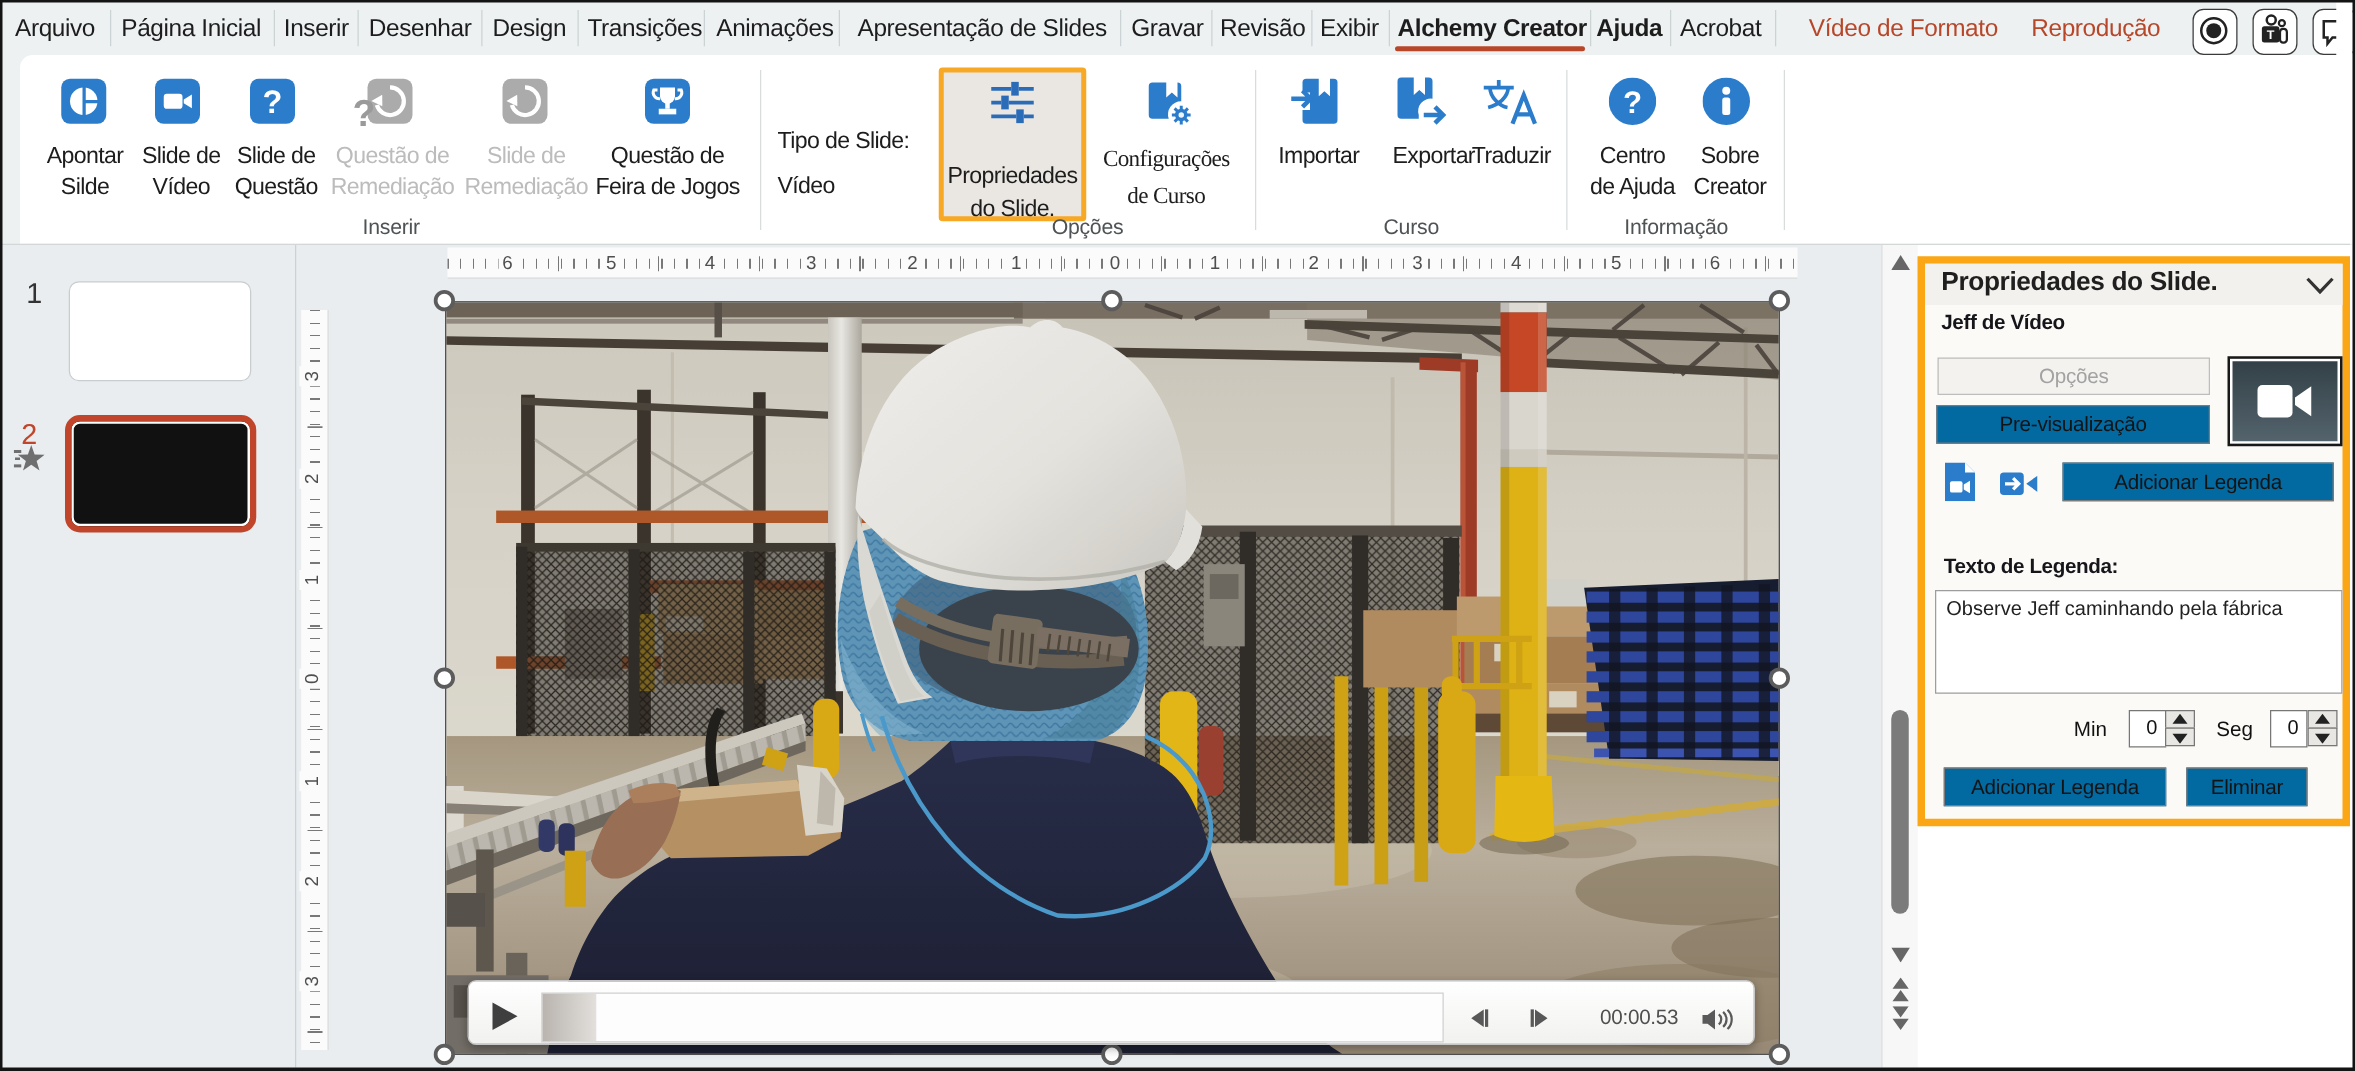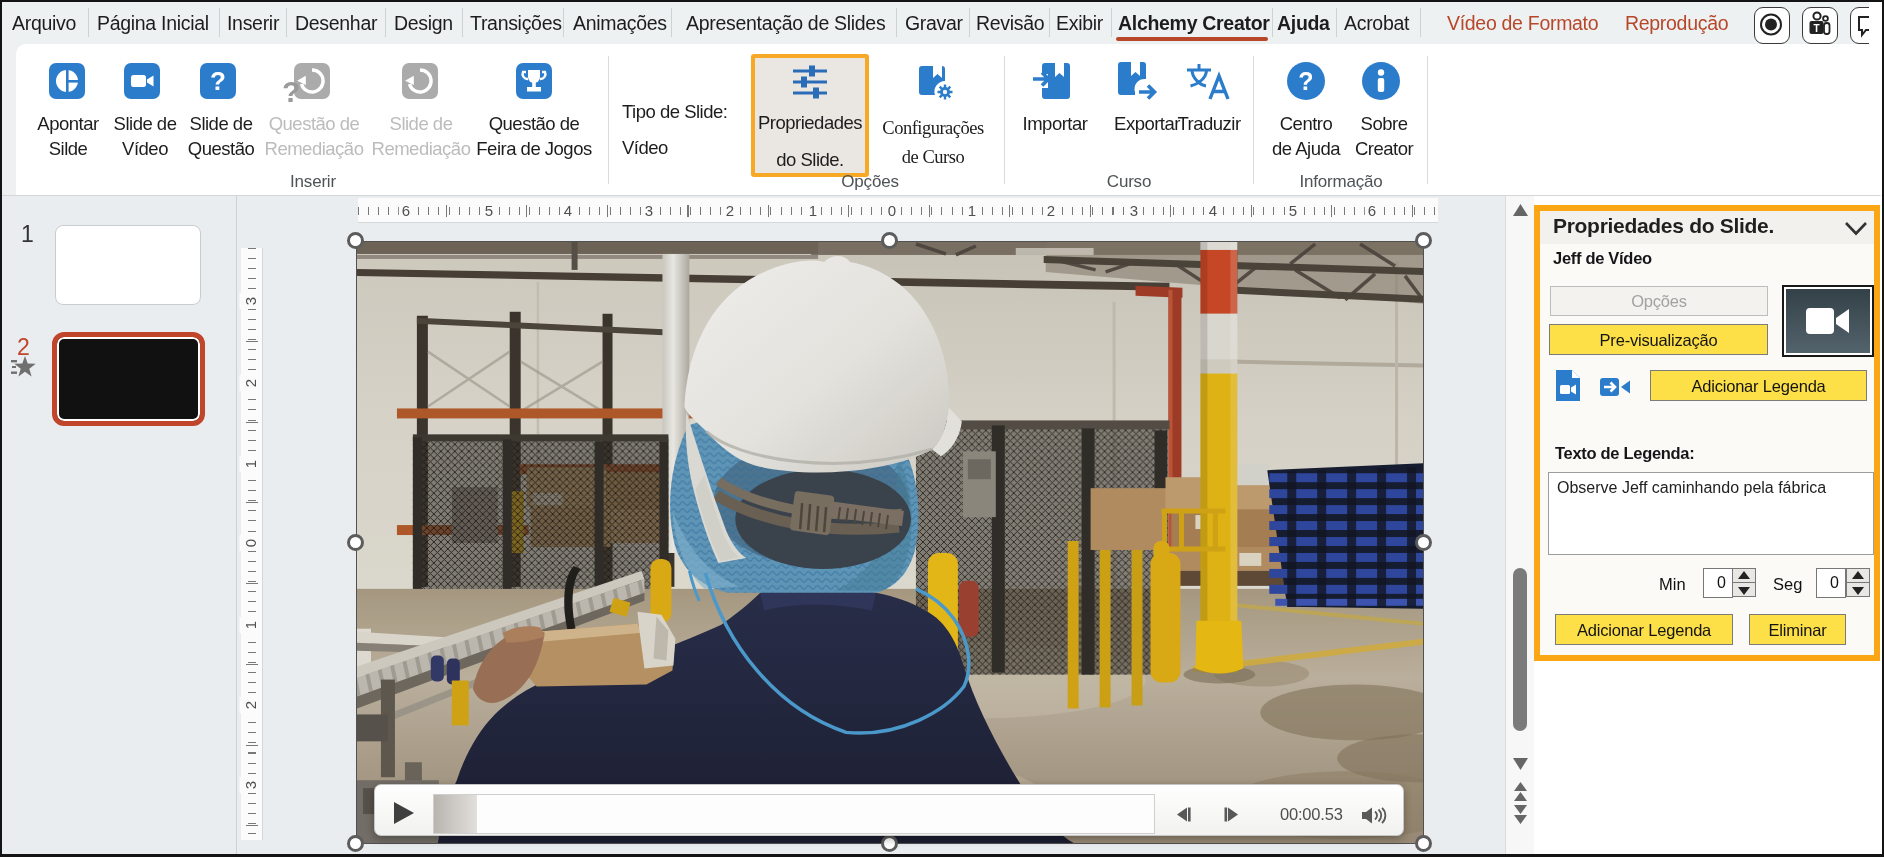--- a/index.html
+++ b/index.html
@@ -43,21 +43,21 @@
 #pelapsed{position:absolute;left:0px;top:0px;width:43px;height:38px;background:linear-gradient(90deg,#b9b4ae,#e2dfdc);}
 #ptime{position:absolute;left:905px;top:20px;font-size:16.5px;letter-spacing:-0.2px;color:#4f4f4f;}
 
 #rscroll{position:absolute;left:1505px;top:196px;width:29px;height:658px;background:#f7f7f7;border-left:1px solid #dcdcdc;}
 #rthumb{position:absolute;left:7px;top:372px;width:14px;height:163px;background:#7b7b7b;border-radius:7px;}
 
 #panel{position:absolute;left:1534px;top:196px;width:348px;height:658px;background:#fff;}
 #pbox{position:absolute;left:0px;top:9px;width:346px;height:456px;border:6px solid #fba615;background:#fbfaf7;}
 #phead{position:absolute;left:0;top:0;width:100%;height:33px;background:#f2f1ed;}
 #phead span{position:absolute;left:13px;top:3px;font-size:21px;letter-spacing:-0.3px;font-weight:bold;color:#1f1f1f;}
-.pbtn{position:absolute;font-size:16.5px;letter-spacing:-0.2px;text-align:center;color:#141414;background:#fde047;border:1px solid #7b7b7b;}
+.pbtn{position:absolute;font-size:16.5px;letter-spacing:-0.2px;text-align:center;color:#141414;background:#0369a1;border:1px solid #7b7b7b;}
 .pbtn.dis{background:#f3f2ef;border:1px solid #bdbdbd;color:#a2a2a2;}
 #pcambox{position:absolute;left:242px;top:74px;width:92px;height:72px;background:linear-gradient(#323f47,#55656d);border:2px solid #181818;box-shadow:inset 0 0 0 2px #fff;}
 .plab{position:absolute;font-size:16.5px;letter-spacing:-0.3px;font-weight:bold;color:#16161a;}
 #ptextarea{position:absolute;left:8px;top:261px;width:326px;height:83px;background:#fff;border:1px solid #9d9d9d;font-size:16px;color:#222;padding:6px 8px;}
 .spinbox{position:absolute;width:30px;height:30px;background:#fff;border:1px solid #777;font-size:16px;color:#111;text-align:right;line-height:28px;padding-right:6px;}
 .spinner{position:absolute;width:24px;height:30px;}
 .spinner div{position:absolute;left:0;width:24px;height:15px;background:#e8e7e3;border:1px solid #777;}
 .spinner div.up{top:0;}
 .spinner div.dn{top:14px;}
 </style></head>
@@ -170,21 +170,21 @@
 <div class="abs" style="left:751px;top:54px;width:118px;height:123px;border:4px solid #f7a824;border-radius:3px;background:#eae7e2;"></div>
 <div class="abs" style="left:789px;top:61px;width:42px;height:42px;">
 <svg width="42" height="42" viewBox="0 0 42 42" fill="none" stroke="#2b6cb8" stroke-width="3">
           <path d="M4 10 h16 M26 10 h12"></path>
           <rect x="20" y="4.5" width="6" height="11" fill="#2b6cb8" stroke="none"></rect>
           <path d="M4 21 h8 M18 21 h20"></path>
           <rect x="12" y="15.5" width="6" height="11" fill="#2b6cb8" stroke="none"></rect>
           <path d="M4 32 h20 M30 32 h8"></path>
           <rect x="24" y="26.5" width="6" height="11" fill="#2b6cb8" stroke="none"></rect>
         </svg></div>
-<div class="rlabel" style="left:810px;top:104px;line-height:37px;">Propriedades<br>do Slide.</div>
+<div class="rlabel" style="left:810px;top:126px;line-height:27px;">Propriedades<br>do Slide.</div>
 <div class="abs" style="left:916px;top:62px;width:38px;height:39px;">
 <svg width="38" height="39" viewBox="0 0 38 39">
           <path d="M6 4 h20 a3 3 0 0 1 3 3 v12 a10.5 10.5 0 0 0 -10 14 l-13 0 a3 3 0 0 1 -3 -3 v-23 a3 3 0 0 1 3-3 Z M17 4 v12 l4.5-4 4.5 4 v-12 Z" fill="#2b7ccb" fill-rule="evenodd"></path>
           <circle cx="29" cy="30" r="5" fill="#2b7ccb"></circle>
           <g stroke="#2b7ccb" stroke-width="2.4">
             <path d="M29 22.5 v15 M21.5 30 h15 M23.7 24.7 l10.6 10.6 M34.3 24.7 l-10.6 10.6"></path>
           </g>
           <circle cx="29" cy="30" r="2.2" fill="#eef4fb"></circle>
         </svg></div>
 <div class="rlabel" style="left:933px;top:114px;line-height:29px;font-family:Liberation Serif, serif;">Configurações<br>de Curso</div>

